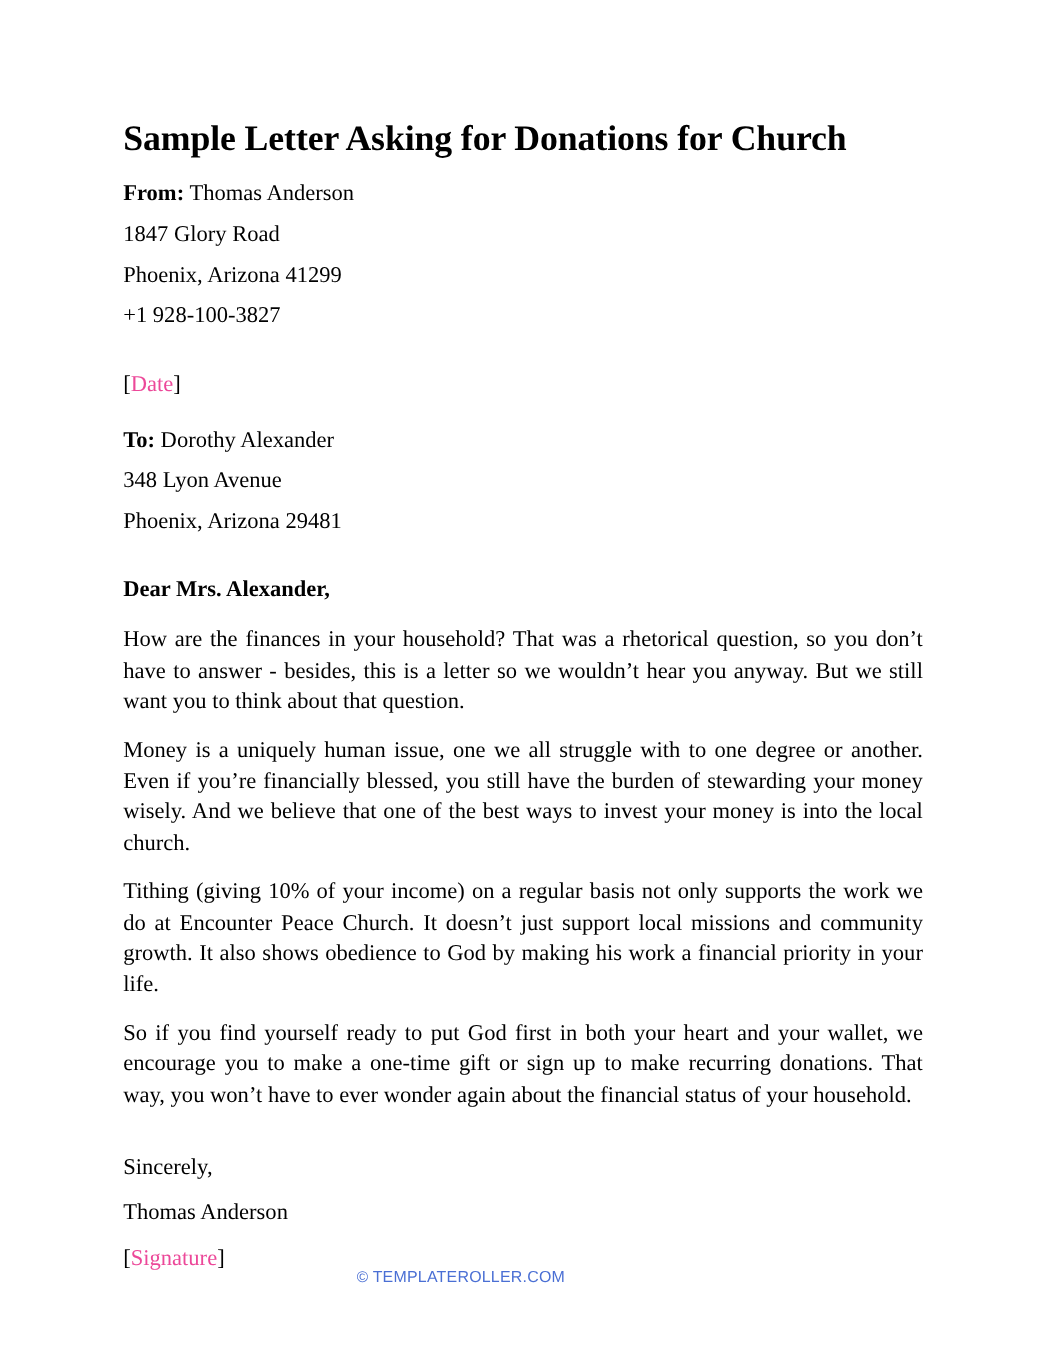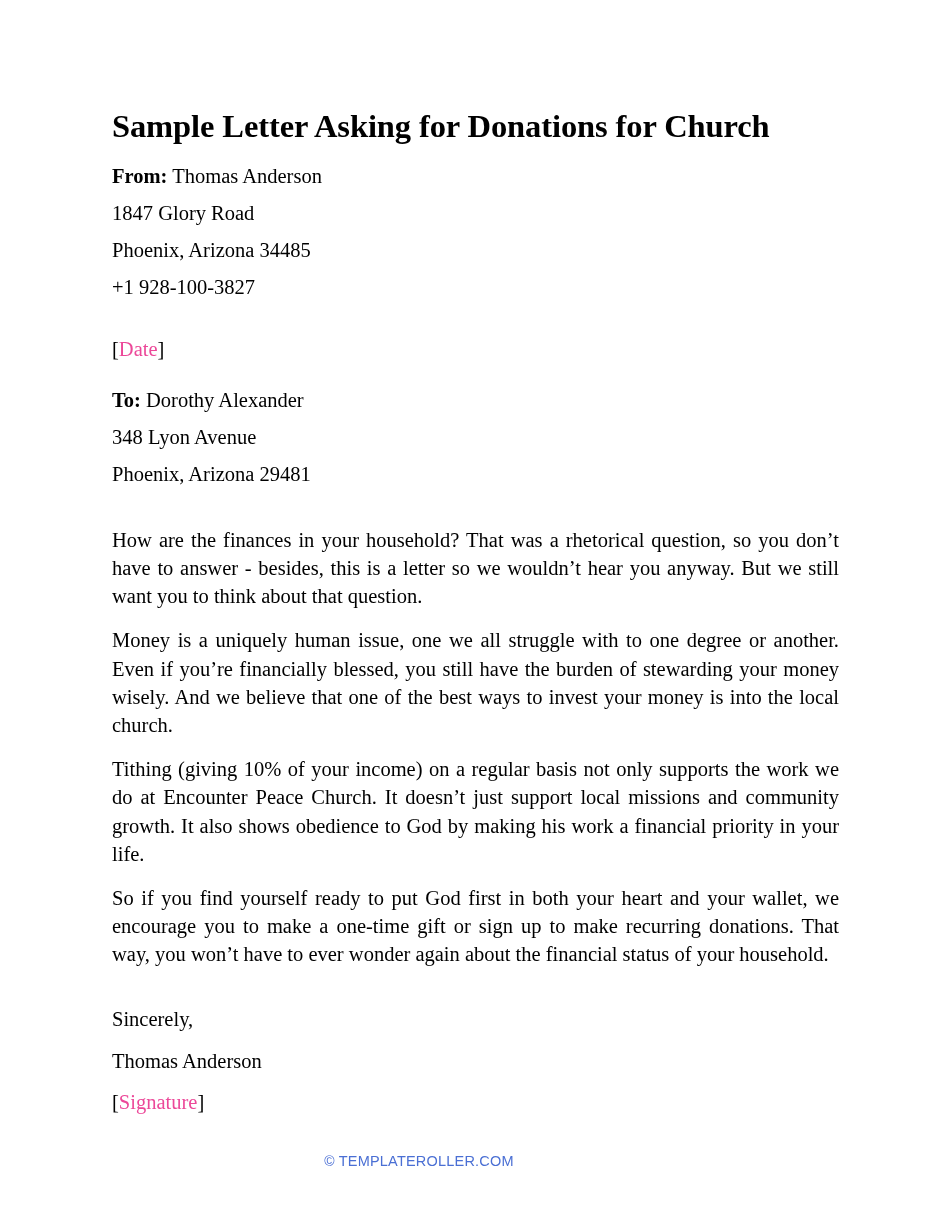--- a/index.html
+++ b/index.html
@@ -106,21 +106,21 @@
 
     <h1 class="doc-title">Sample Letter Asking for Donations for Church</h1>
 
     <p class="addr-line">
       <span class="lbl">From:</span>
       <span>Thomas Anderson</span>
     </p>
 
     <p class="addr-line">1847 Glory Road</p>
 
-    <p class="addr-line">Phoenix, Arizona 34485</p>
+    <p class="addr-line">Phoenix, Arizona 41299</p>
 
     <p class="addr-line">+1 928-100-3827</p>
 
     <div class="gap-md"></div>
 
     <p class="placeholder">
       <span>[</span><span class="inner">Date</span><span>]</span>
     </p>
 
     <div class="gap-lg"></div>
@@ -129,20 +129,21 @@
       <span class="lbl">To:</span>
       <span>Dorothy Alexander</span>
     </p>
 
     <p class="addr-line">348 Lyon Avenue</p>
 
     <p class="addr-line">Phoenix, Arizona 29481</p>
 
     <div class="gap-md"></div>
 
+    <p class="salutation">Dear Mrs. Alexander,</p>
 
     <p class="para">How are the finances in your household? That was a rhetorical question, so you don’t have to answer - besides, this is a letter so we wouldn’t hear you anyway. But we still want you to think about that question.</p>
 
     <p class="para">Money is a uniquely human issue, one we all struggle with to one degree or another. Even if you’re financially blessed, you still have the burden of stewarding your money wisely. And we believe that one of the best ways to invest your money is into the local church.</p>
 
     <p class="para">Tithing (giving 10% of your income) on a regular basis not only supports the work we do at Encounter Peace Church. It doesn’t just support local missions and community growth. It also shows obedience to God by making his work a financial priority in your life.</p>
 
     <p class="para">So if you find yourself ready to put God first in both your heart and your wallet, we encourage you to make a one-time gift or sign up to make recurring donations. That way, you won’t have to ever wonder again about the financial status of your household.</p>
 
     <div class="gap-md"></div>

